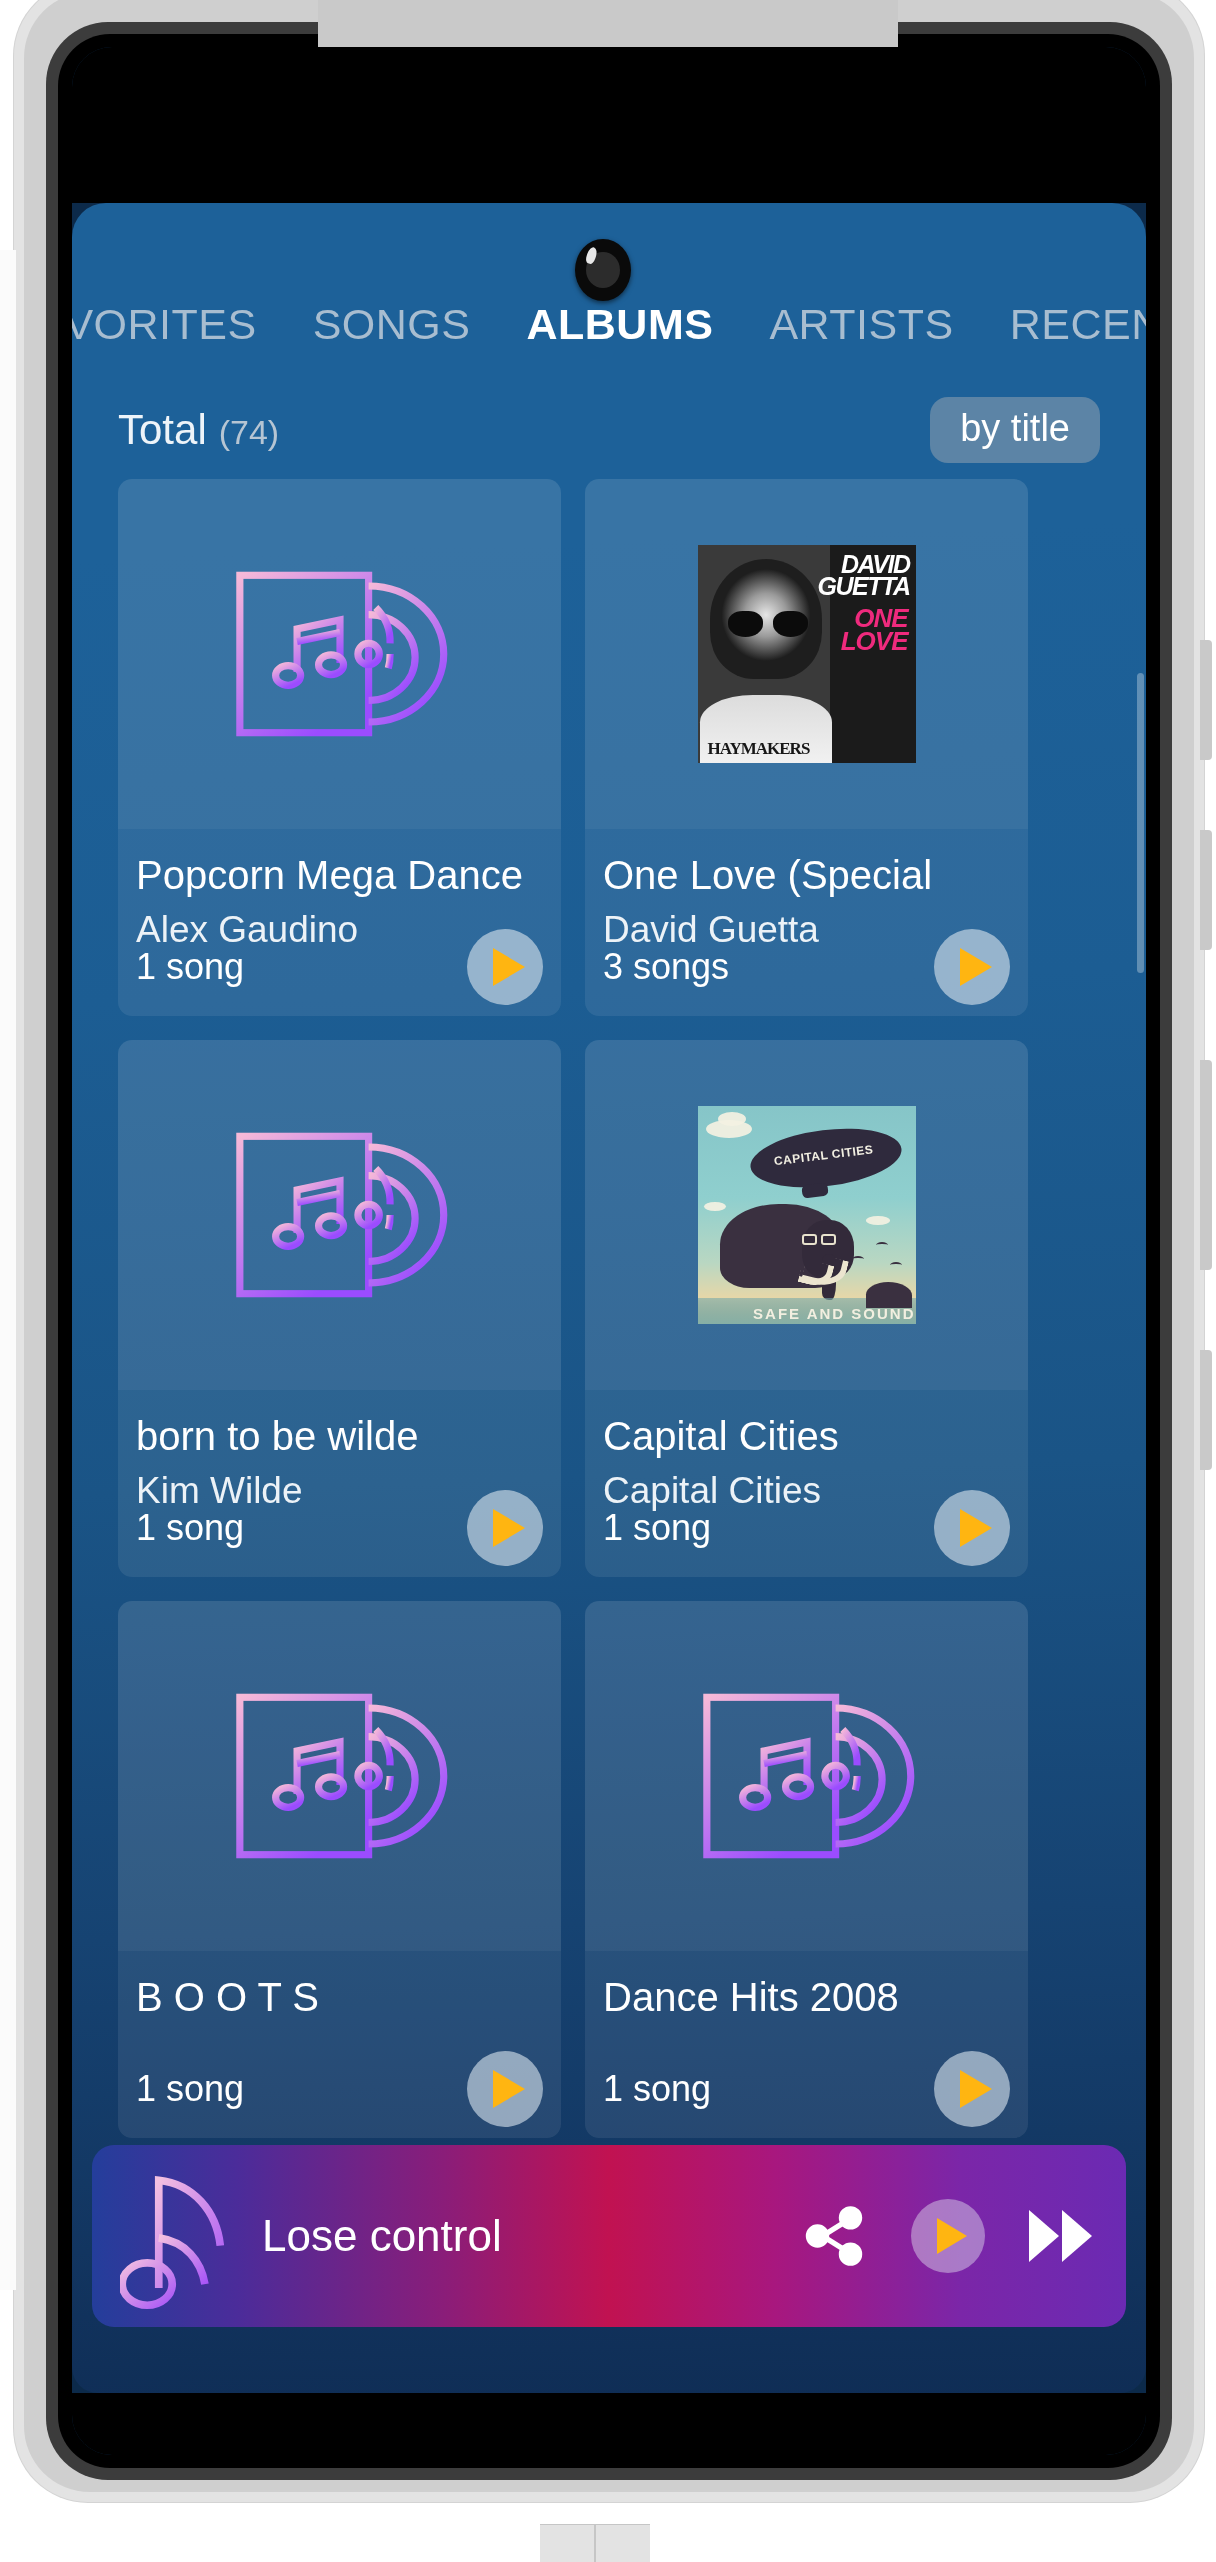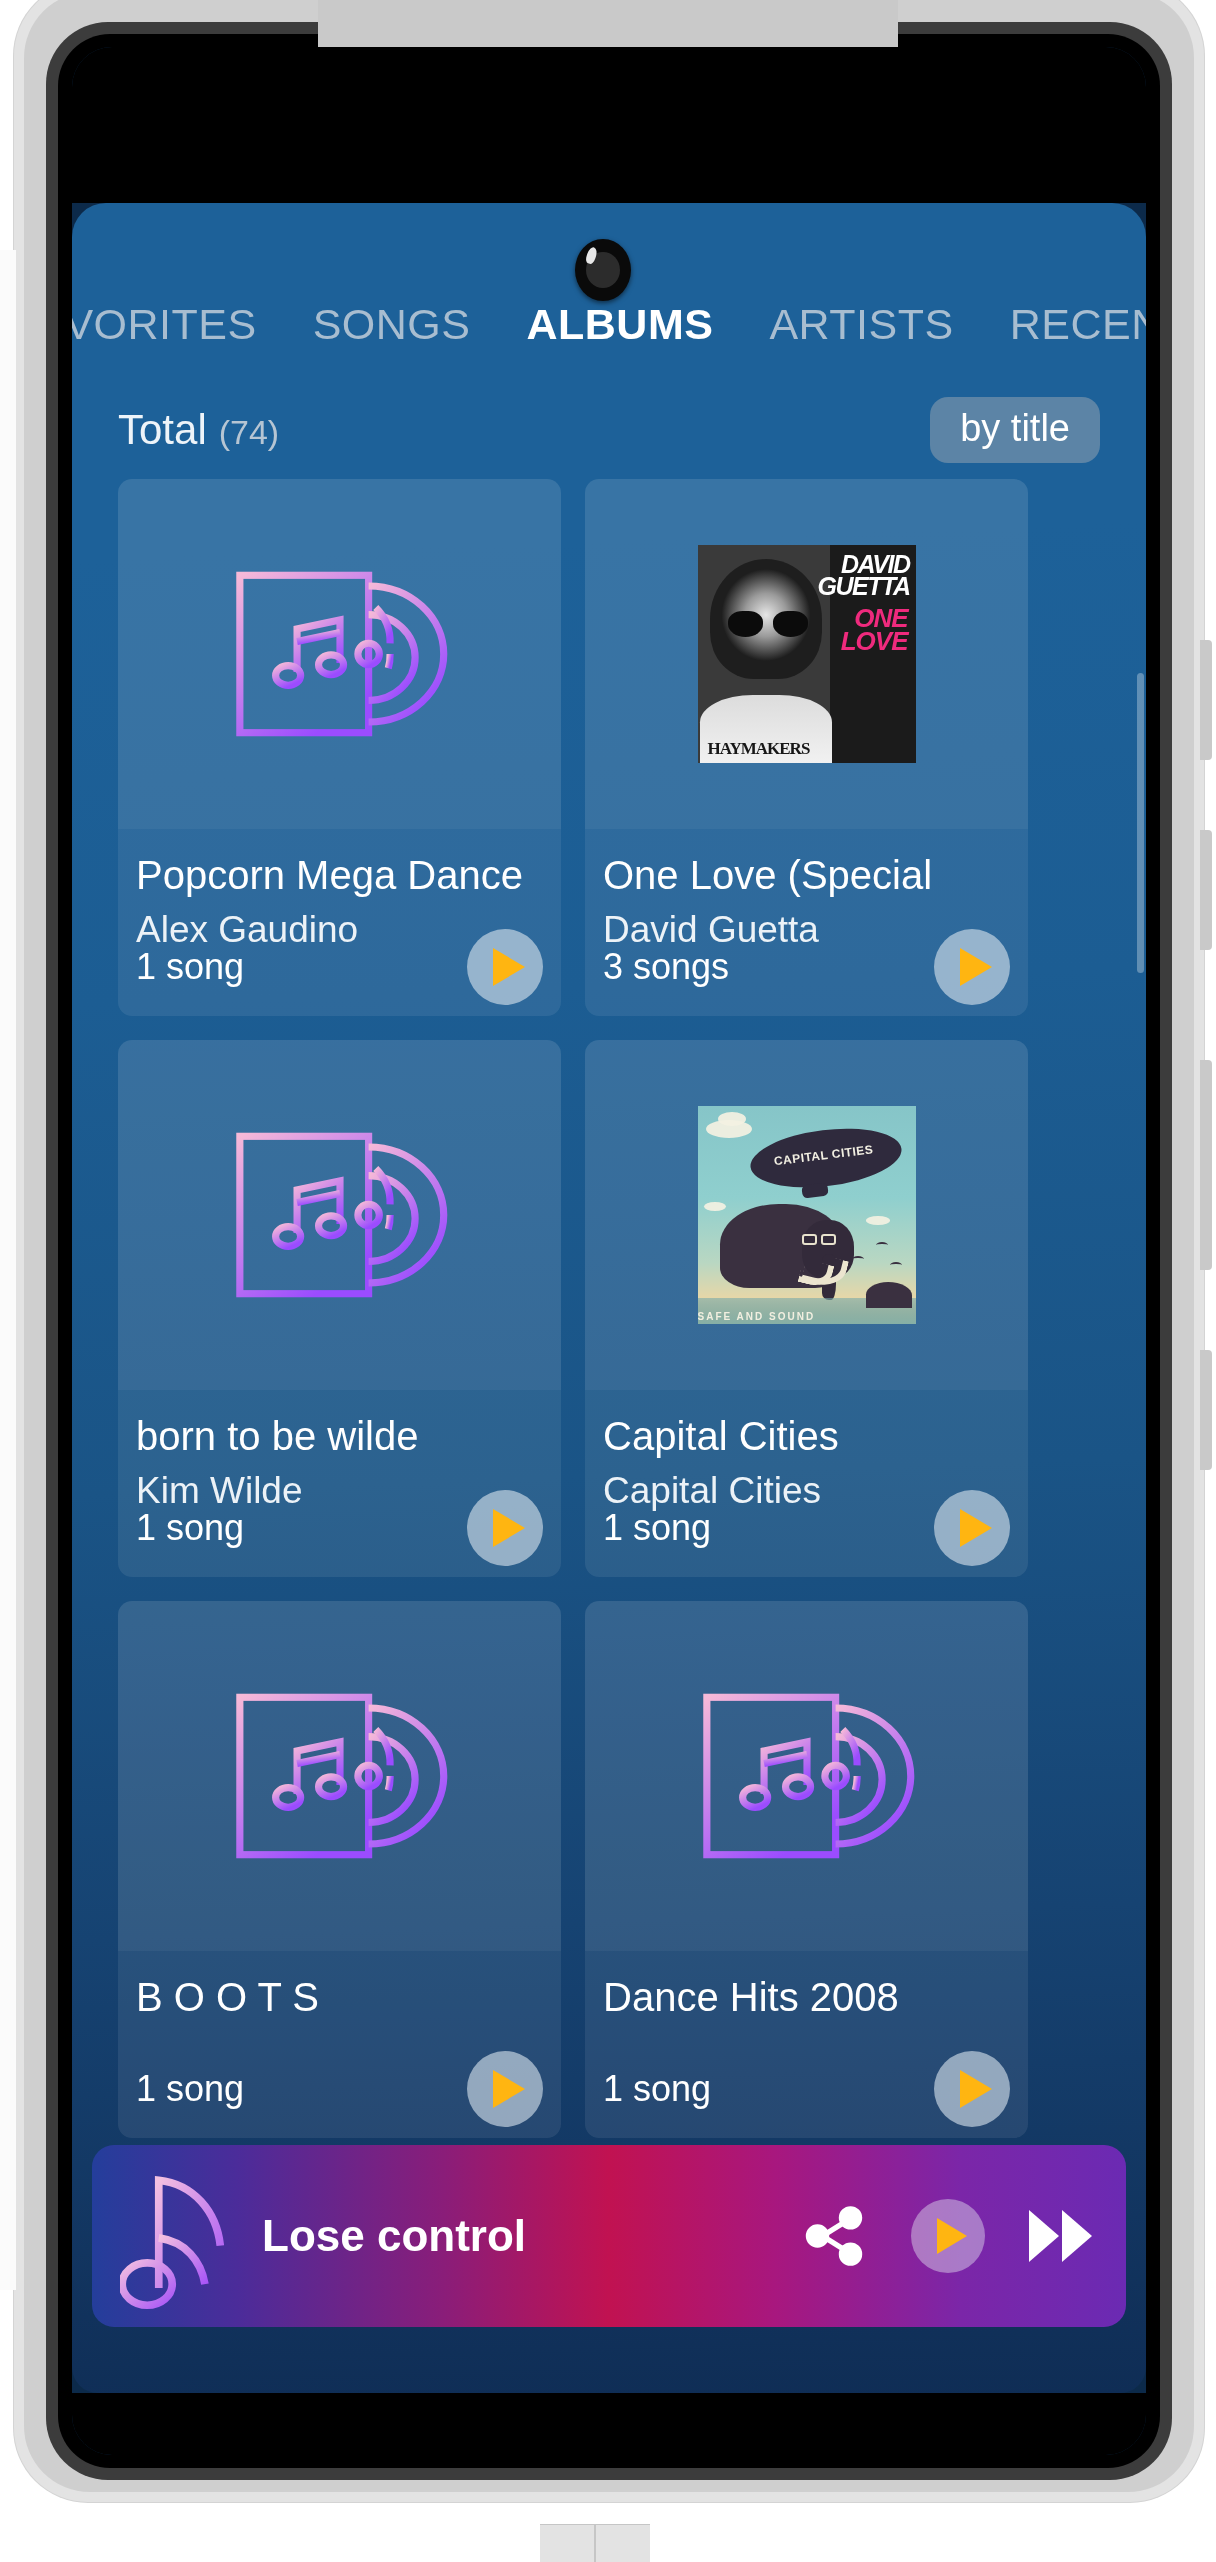--- a/index.html
+++ b/index.html
@@ -257,35 +257,35 @@
   .cc-cloud{ position:absolute; background:#f3f1e2; border-radius:50%; opacity:.93;}
   .cc-ground{
     position:absolute; left:0; bottom:0; width:100%; height:26px;
     background:linear-gradient(180deg,rgba(120,170,170,.6),#86b0a6);
   }
   .cc-rock{
     position:absolute; right:4px; bottom:16px; width:46px; height:26px;
     background:#3a3040; border-radius:48% 52% 0 0;
   }
   .cc-caption{
-    position:absolute; left:0; bottom:2px; width:100%; text-align:left;
-    color:#f2efe0; font-size:10px; letter-spacing:2px; font-weight:bold;
+    position:absolute; left:0; bottom:2px; width:100%; text-align:right;
+    color:#f2efe0; font-size:15px; letter-spacing:2px; font-weight:bold;
   }
   .cc-bird{ position:absolute; width:12px; height:6px; border-top:2px solid #3a3040; border-radius:50%; }
 
   
   .player{
     position:absolute; left:20px; top:1942px; width:1034px; height:182px;
     border-radius:22px;
     background:linear-gradient(90deg,#243e9b 0%,#4b2c9a 14%,#8a1d79 34%,#c11251 50%,#a8177e 66%,#7b26a8 84%,#6b2ab3 100%);
     display:flex; align-items:center; padding:0 34px 0 28px;
     overflow:hidden;
   }
   .np-note{ width:116px; height:150px; flex:none; }
-  .np-text{ margin-left:26px; flex:1; min-width:0;font-weight:bold; }
+  .np-text{ margin-left:26px; flex:1; min-width:0; }
   .np-title{ font-size:44px; color:#ffffff; line-height:1.05; }
   .np-artist{ font-size:36px; color:#f0b71f; margin-top:14px; }
   .np-controls{ display:flex; align-items:center; gap:44px; flex:none; }
   .share-icon{ width:66px; height:66px; }
   .np-play{
     width:74px; height:74px; border-radius:50%;
     background:rgba(216,206,232,.5);
     display:flex; align-items:center; justify-content:center;
   }
   .np-play .tri{

